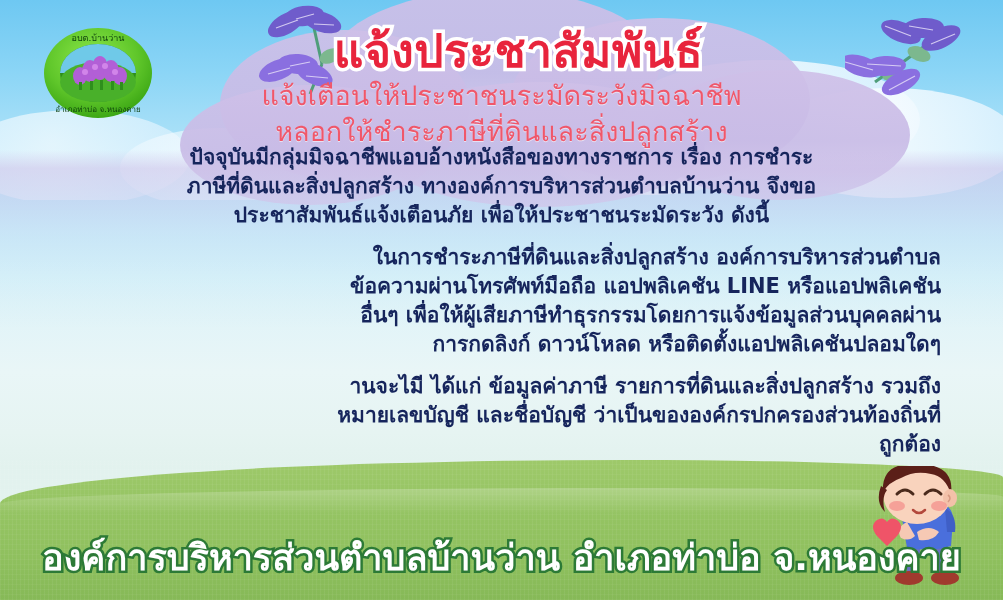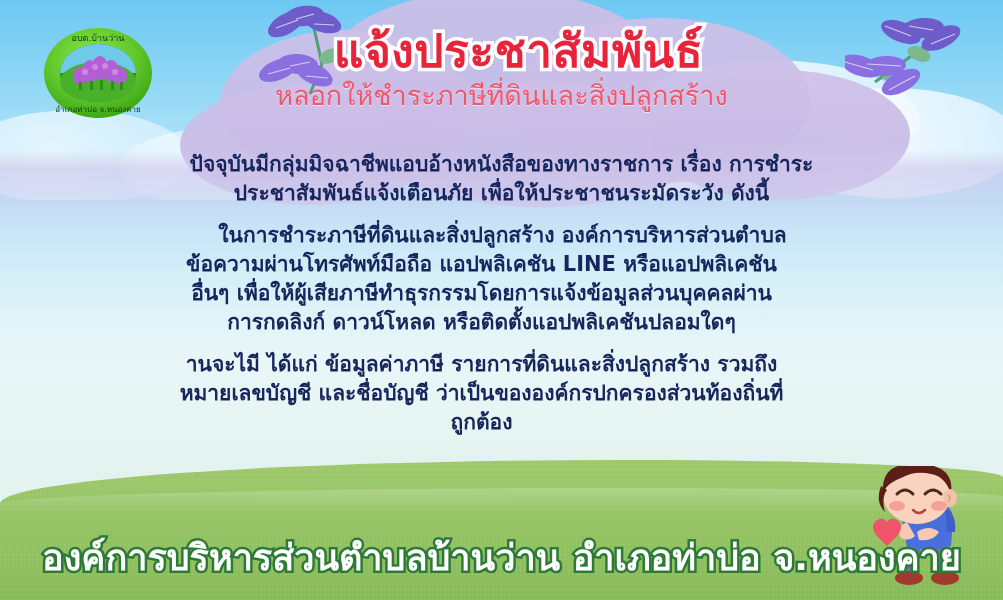--- a/index.html
+++ b/index.html
@@ -105,27 +105,27 @@
   }
   .subhead{
     position:absolute;left:0;top:78px;width:1003px;text-align:center;
     font-size:27px;font-weight:500;line-height:1.33;
     color:#f0576a;
     text-shadow:0 1px 0 rgba(255,255,255,.55);
   }
   .subhead div{white-space:nowrap;}
 
   
-  .body-wrap{position:absolute;left:0;top:150px;width:1003px;}
+  .body-wrap{position:absolute;left:0;top:143px;width:1003px;}
   .para{
     color:#16255c;font-weight:bold;font-size:21px;line-height:1.38;
     padding:0 22px;
   }
   .para.center{text-align:center;}
-  .para.left{text-align:center;padding-right:62px;}
+  .para.left{text-align:right;padding-right:62px;}
   .para.left .ind{display:inline-block;width:42px;}
   .para + .para{margin-top:13px;}
   .para div{white-space:nowrap;}
 
   
   .footer{
     position:absolute;left:0;bottom:14px;width:1003px;text-align:center;
     font-size:36px;font-weight:bold;color:#ffffff;
     -webkit-text-stroke:5px #2c7a36;
     paint-order:stroke fill;
@@ -253,27 +253,29 @@
         <path d="M0 58 L28 66"></path>
           <path d="M22 60 L56 62"></path>
           <path d="M44 86 L70 72"></path>
       </g>
     </svg>
   </div>
 
   <div class="headline">แจ้งประชาสัมพันธ์</div>
 
   <div class="subhead">
+    <div>แจ้งเตือนให้ประชาชนระมัดระวังมิจฉาชีพ</div>
     <div>หลอกให้ชำระภาษีที่ดินและสิ่งปลูกสร้าง</div>
   </div>
 
   <div class="body-wrap">
 
     <div class="para center">
       <div>ปัจจุบันมีกลุ่มมิจฉาชีพแอบอ้างหนังสือของทางราชการ เรื่อง การชำระ</div>
+      <div>ภาษีที่ดินและสิ่งปลูกสร้าง ทางองค์การบริหารส่วนตำบลบ้านว่าน จึงขอ</div>
       <div>ประชาสัมพันธ์แจ้งเตือนภัย เพื่อให้ประชาชนระมัดระวัง ดังนี้</div>
     </div>
 
     <div class="para left">
       <div><span class="ind"></span><span>ในการชำระภาษีที่ดินและสิ่งปลูกสร้าง องค์การบริหารส่วนตำบล</span></div>
       <div>ข้อความผ่านโทรศัพท์มือถือ แอปพลิเคชัน LINE หรือแอปพลิเคชัน</div>
       <div>อื่นๆ เพื่อให้ผู้เสียภาษีทำธุรกรรมโดยการแจ้งข้อมูลส่วนบุคคลผ่าน</div>
       <div>การกดลิงก์ ดาวน์โหลด หรือติดตั้งแอปพลิเคชันปลอมใดๆ</div>
     </div>
 

